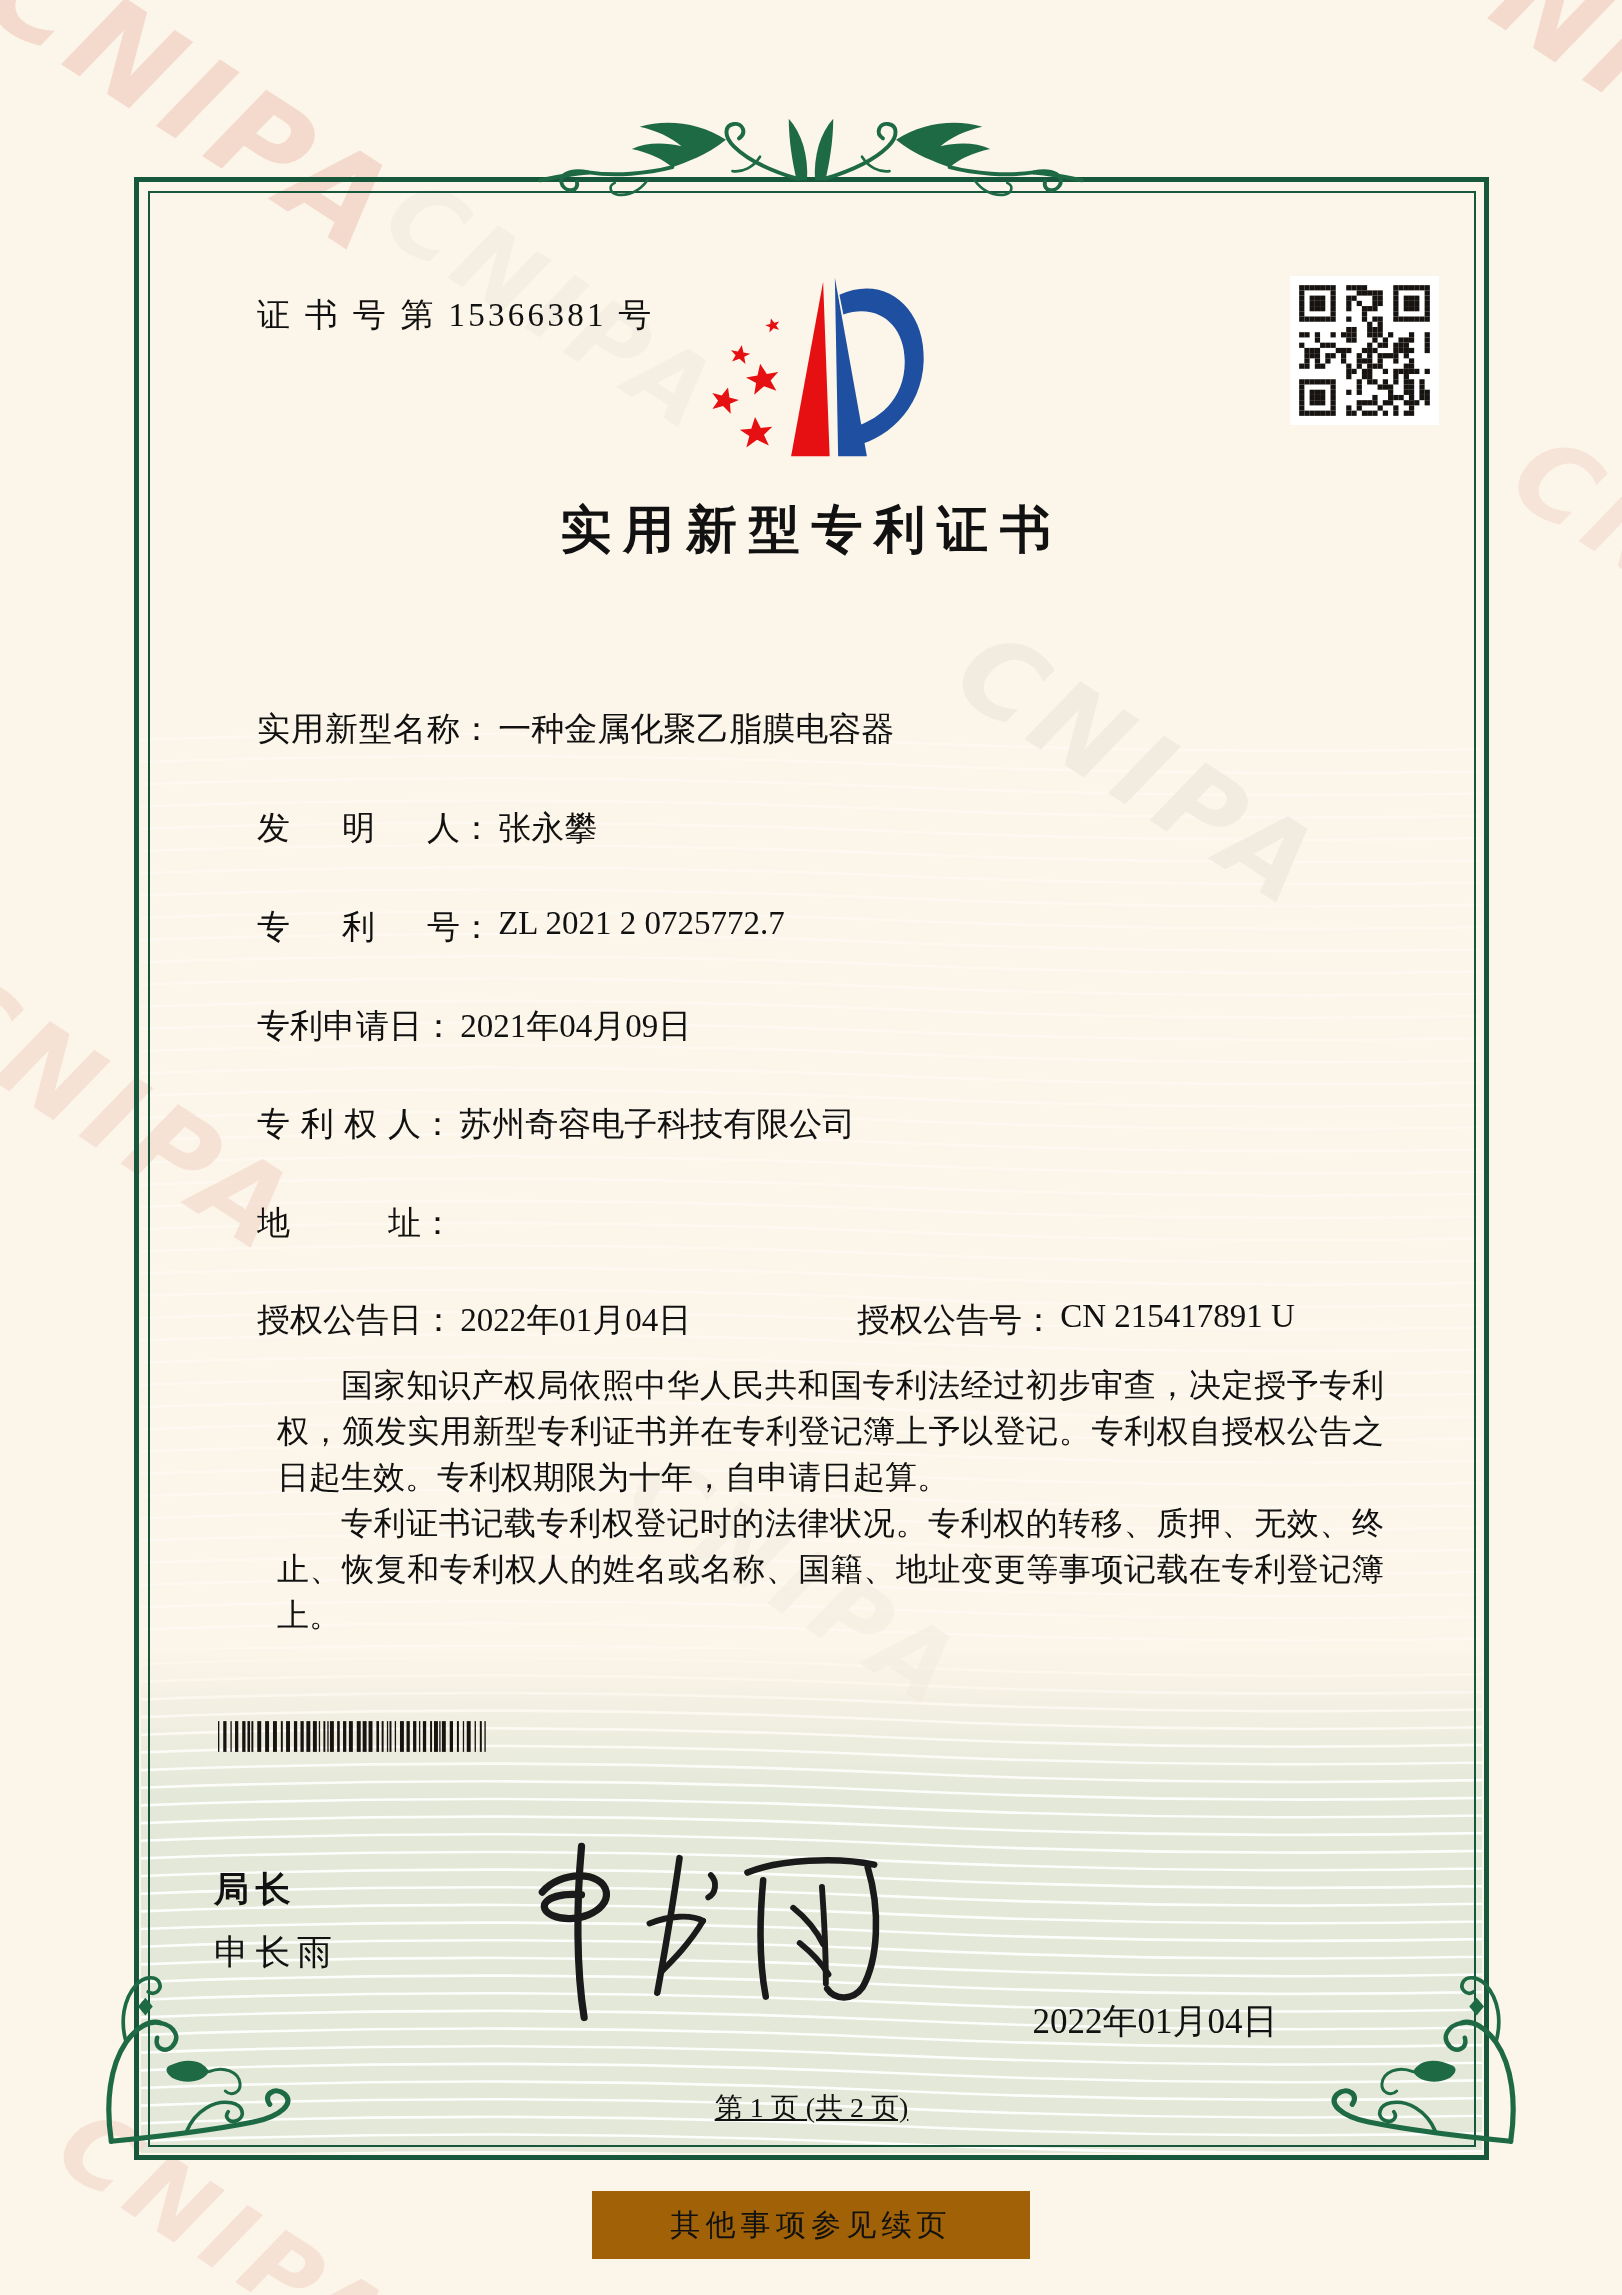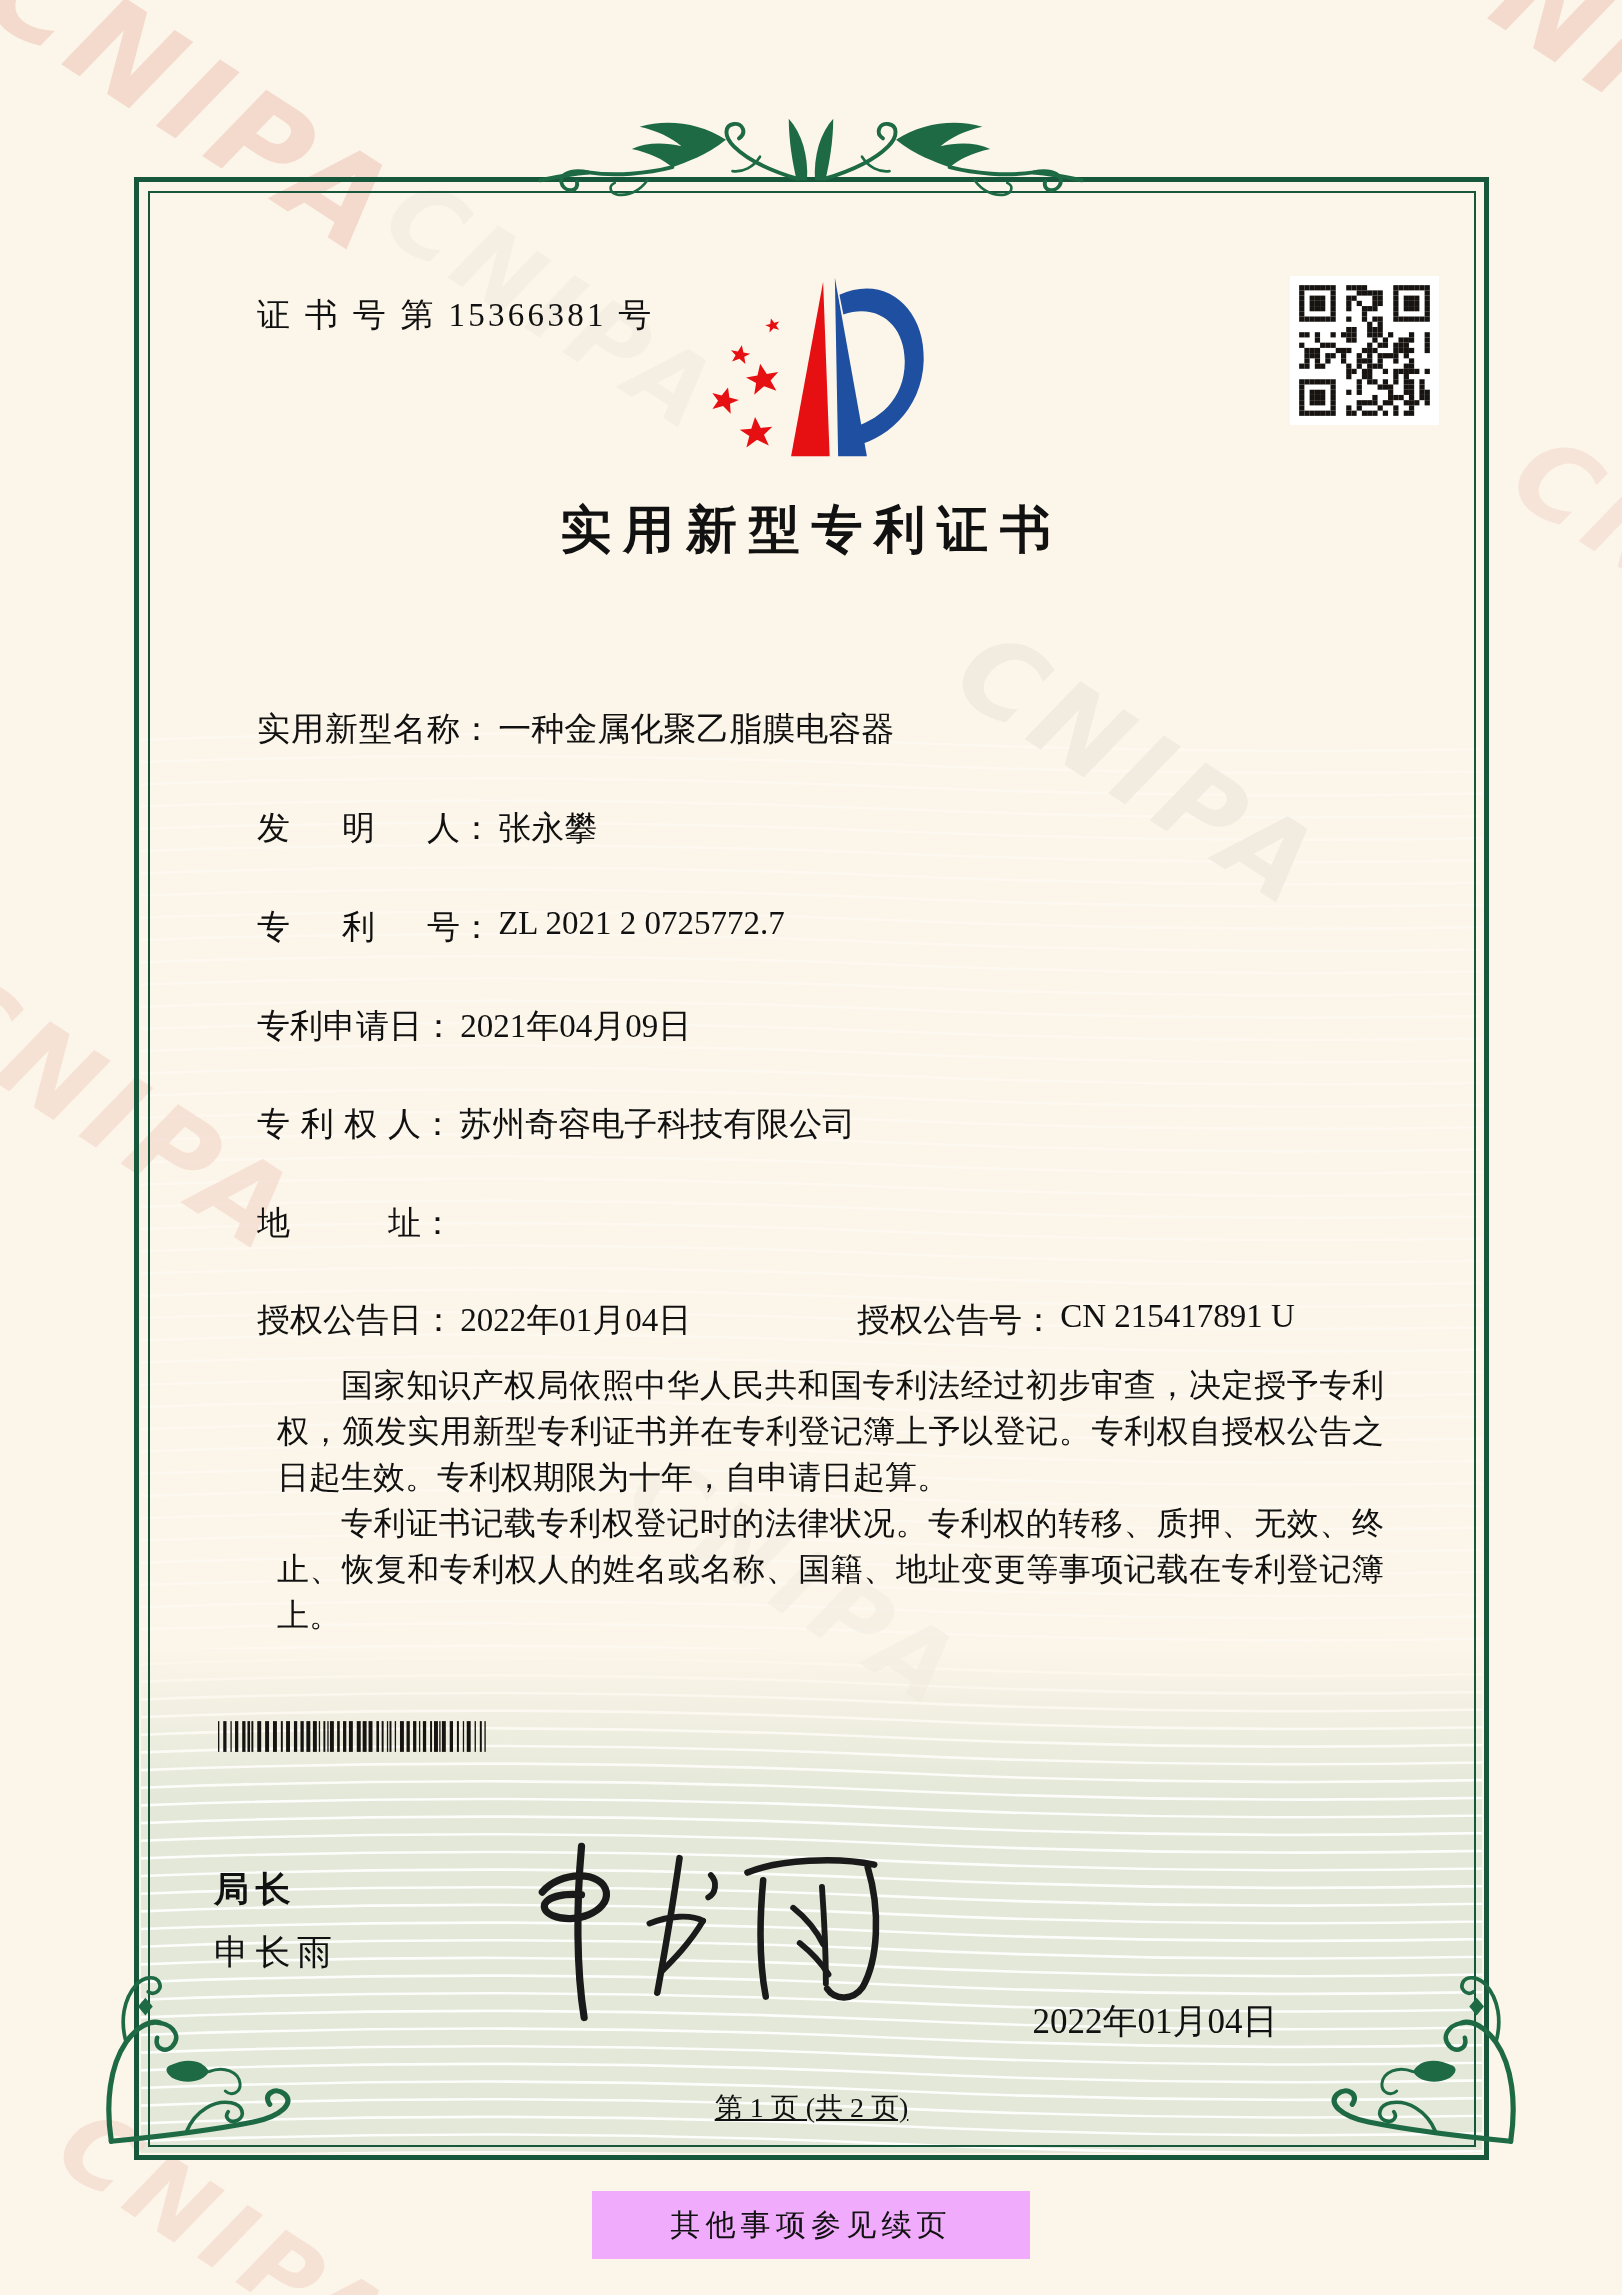--- a/index.html
+++ b/index.html
@@ -31,21 +31,21 @@
   .bodytext{position:absolute;left:257px;top:1362px;width:1107px;font-size:32px;
       line-height:46px;text-align:justify;margin-left:20px;}
   .bodytext p{margin:0;text-indent:2em;}
   
   .director-label{position:absolute;left:214px;top:1866px;font-size:35px;letter-spacing:6.5px;font-weight:bold;}
   .director-name{position:absolute;left:214px;top:1929px;font-size:35px;letter-spacing:6.5px;}
   .issue-date{position:absolute;left:1011px;top:1998px;width:288px;font-size:35px;
       text-align:center;white-space:nowrap;}
   .page-info{position:absolute;left:0;top:2089px;width:1623px;text-align:center;font-size:28px;text-decoration:underline;}
   .footer-strip{position:absolute;left:592px;top:2191px;width:438px;height:68px;
-      background:#f0abfc;display:flex;align-items:center;justify-content:center;}
+      background:#a16207;display:flex;align-items:center;justify-content:center;}
   .footer-note{font-size:30px;letter-spacing:5.2px;}
   .band-fade{position:absolute;left:141px;top:1649px;width:1341px;height:151px;
       background:linear-gradient(#fcf5e9,rgba(252,245,233,0));}
 </style>
 </head>
 <body>
 
 <div class="page">
 
   <svg class="abs" style="left:141px;top:720px;opacity:.45" width="1341" height="929" id="waves-mid" viewBox="0 0 2050 1420">

